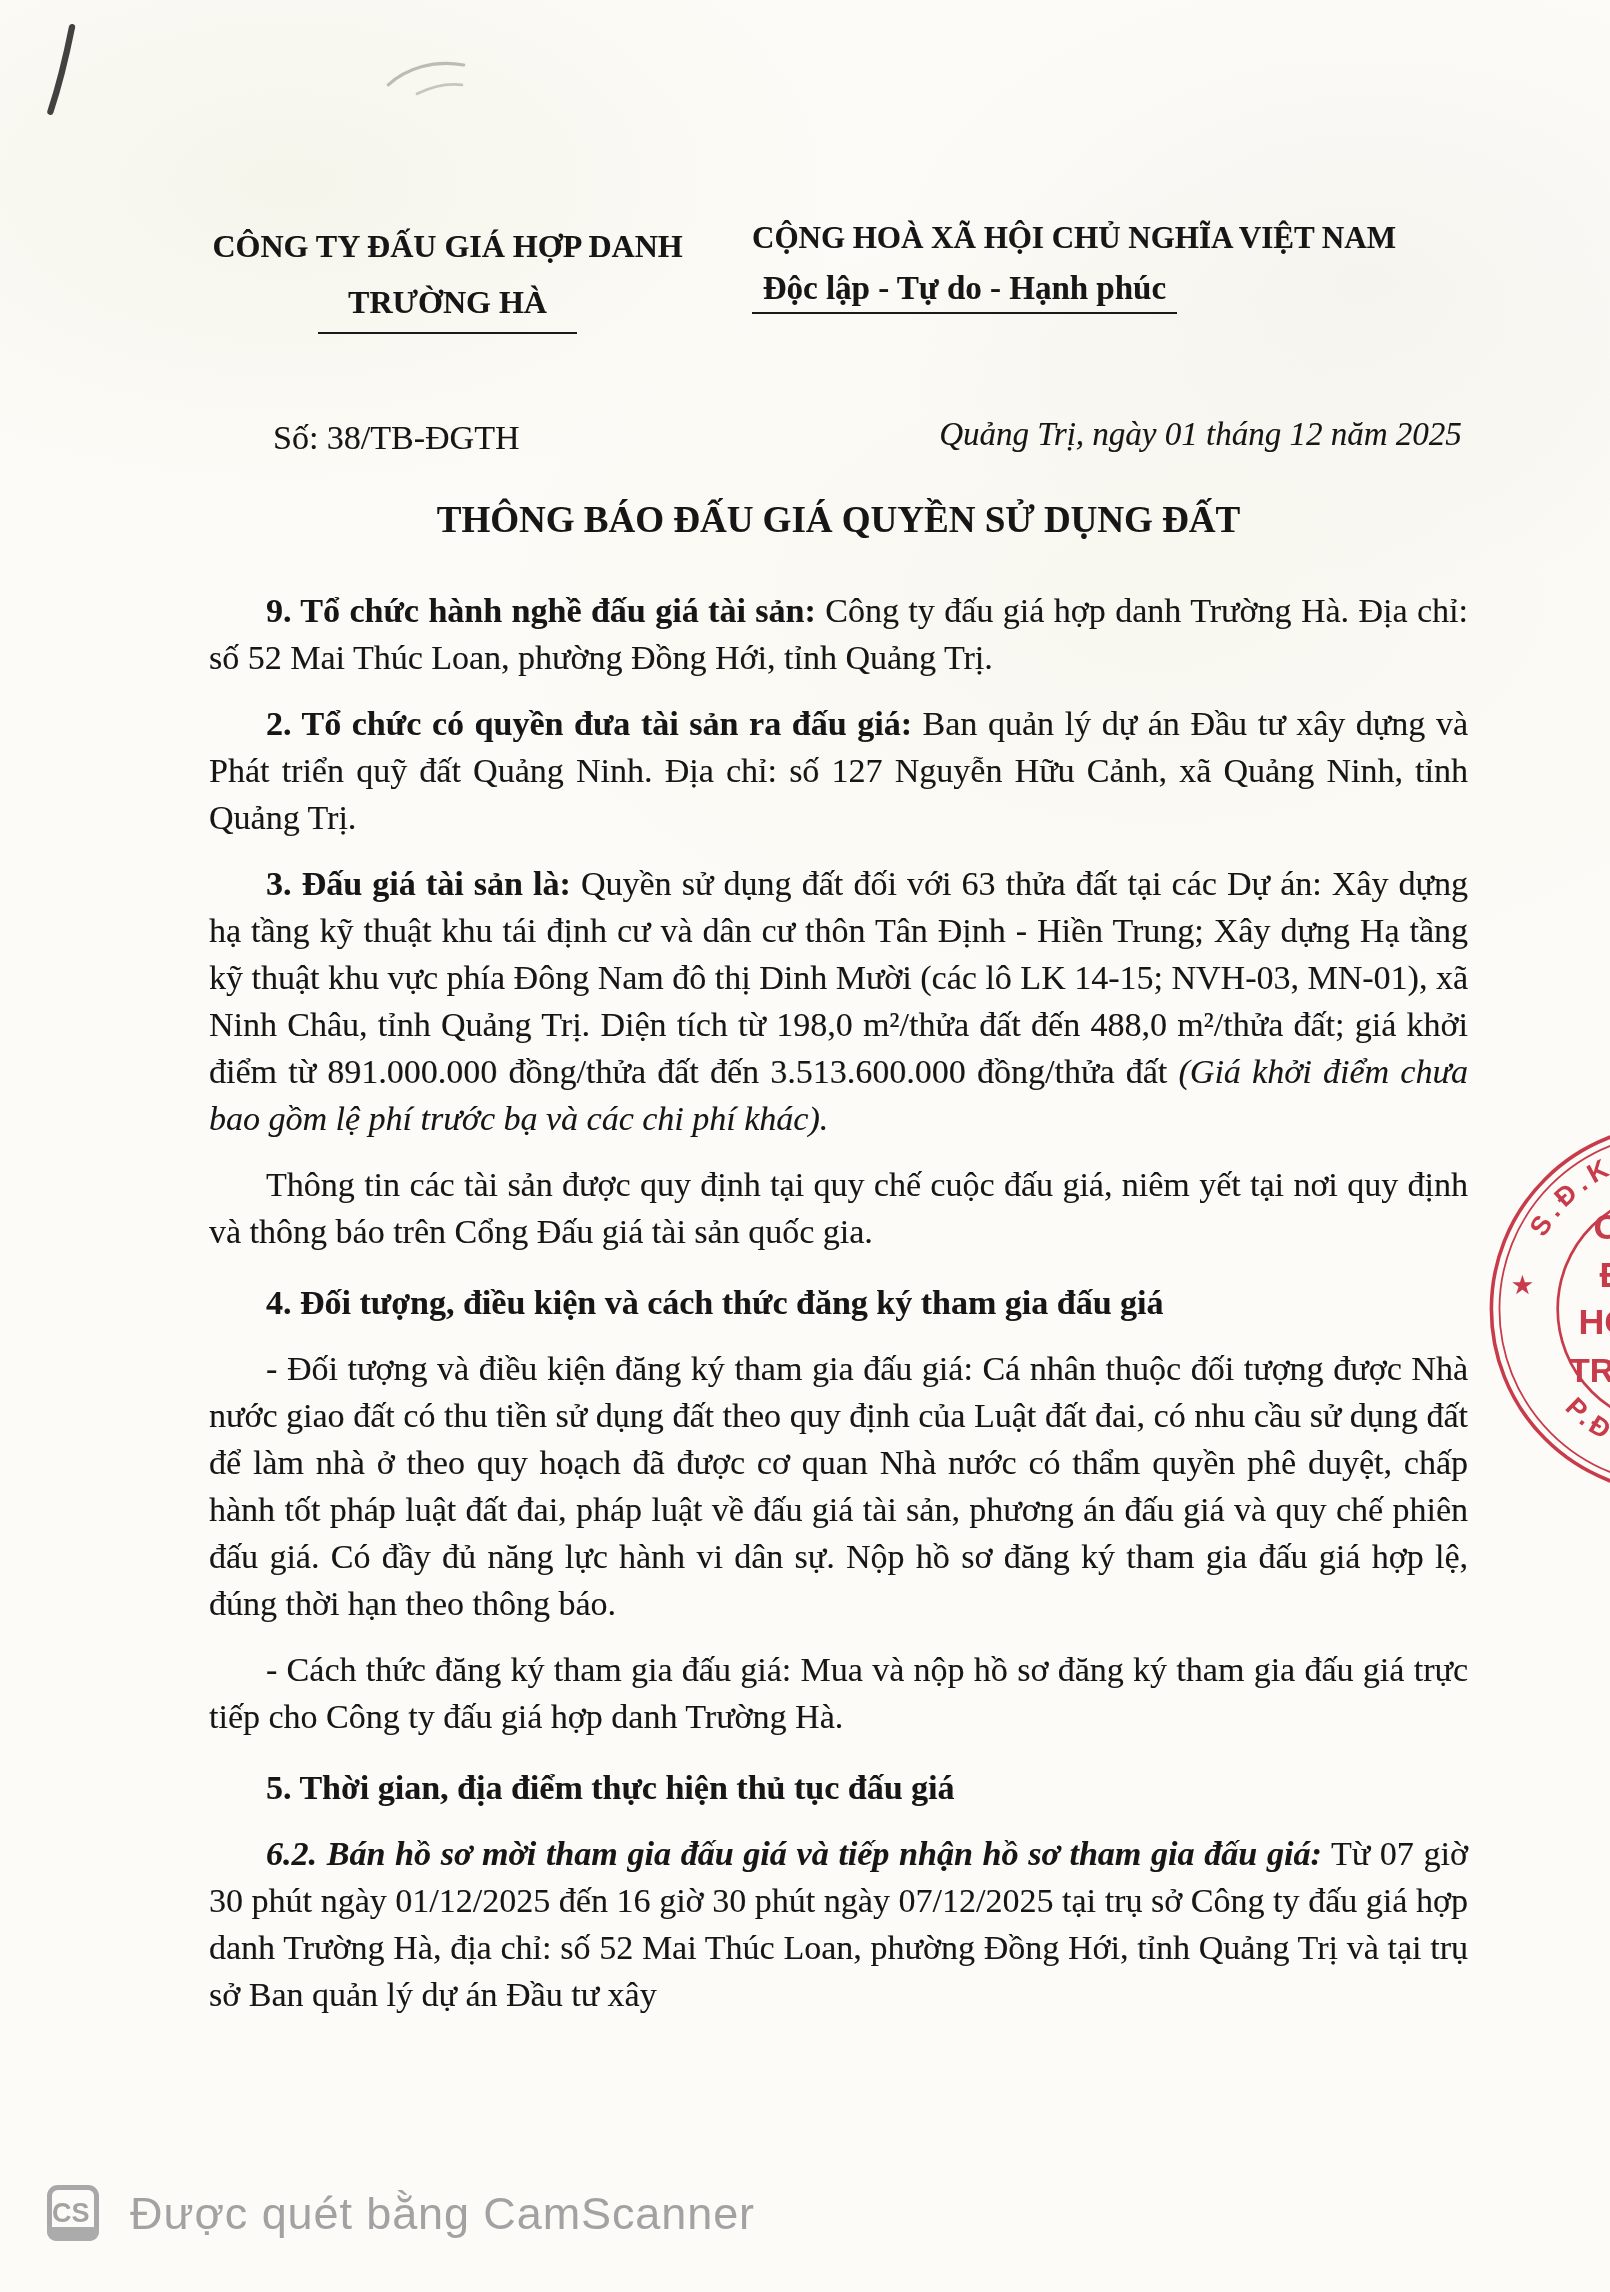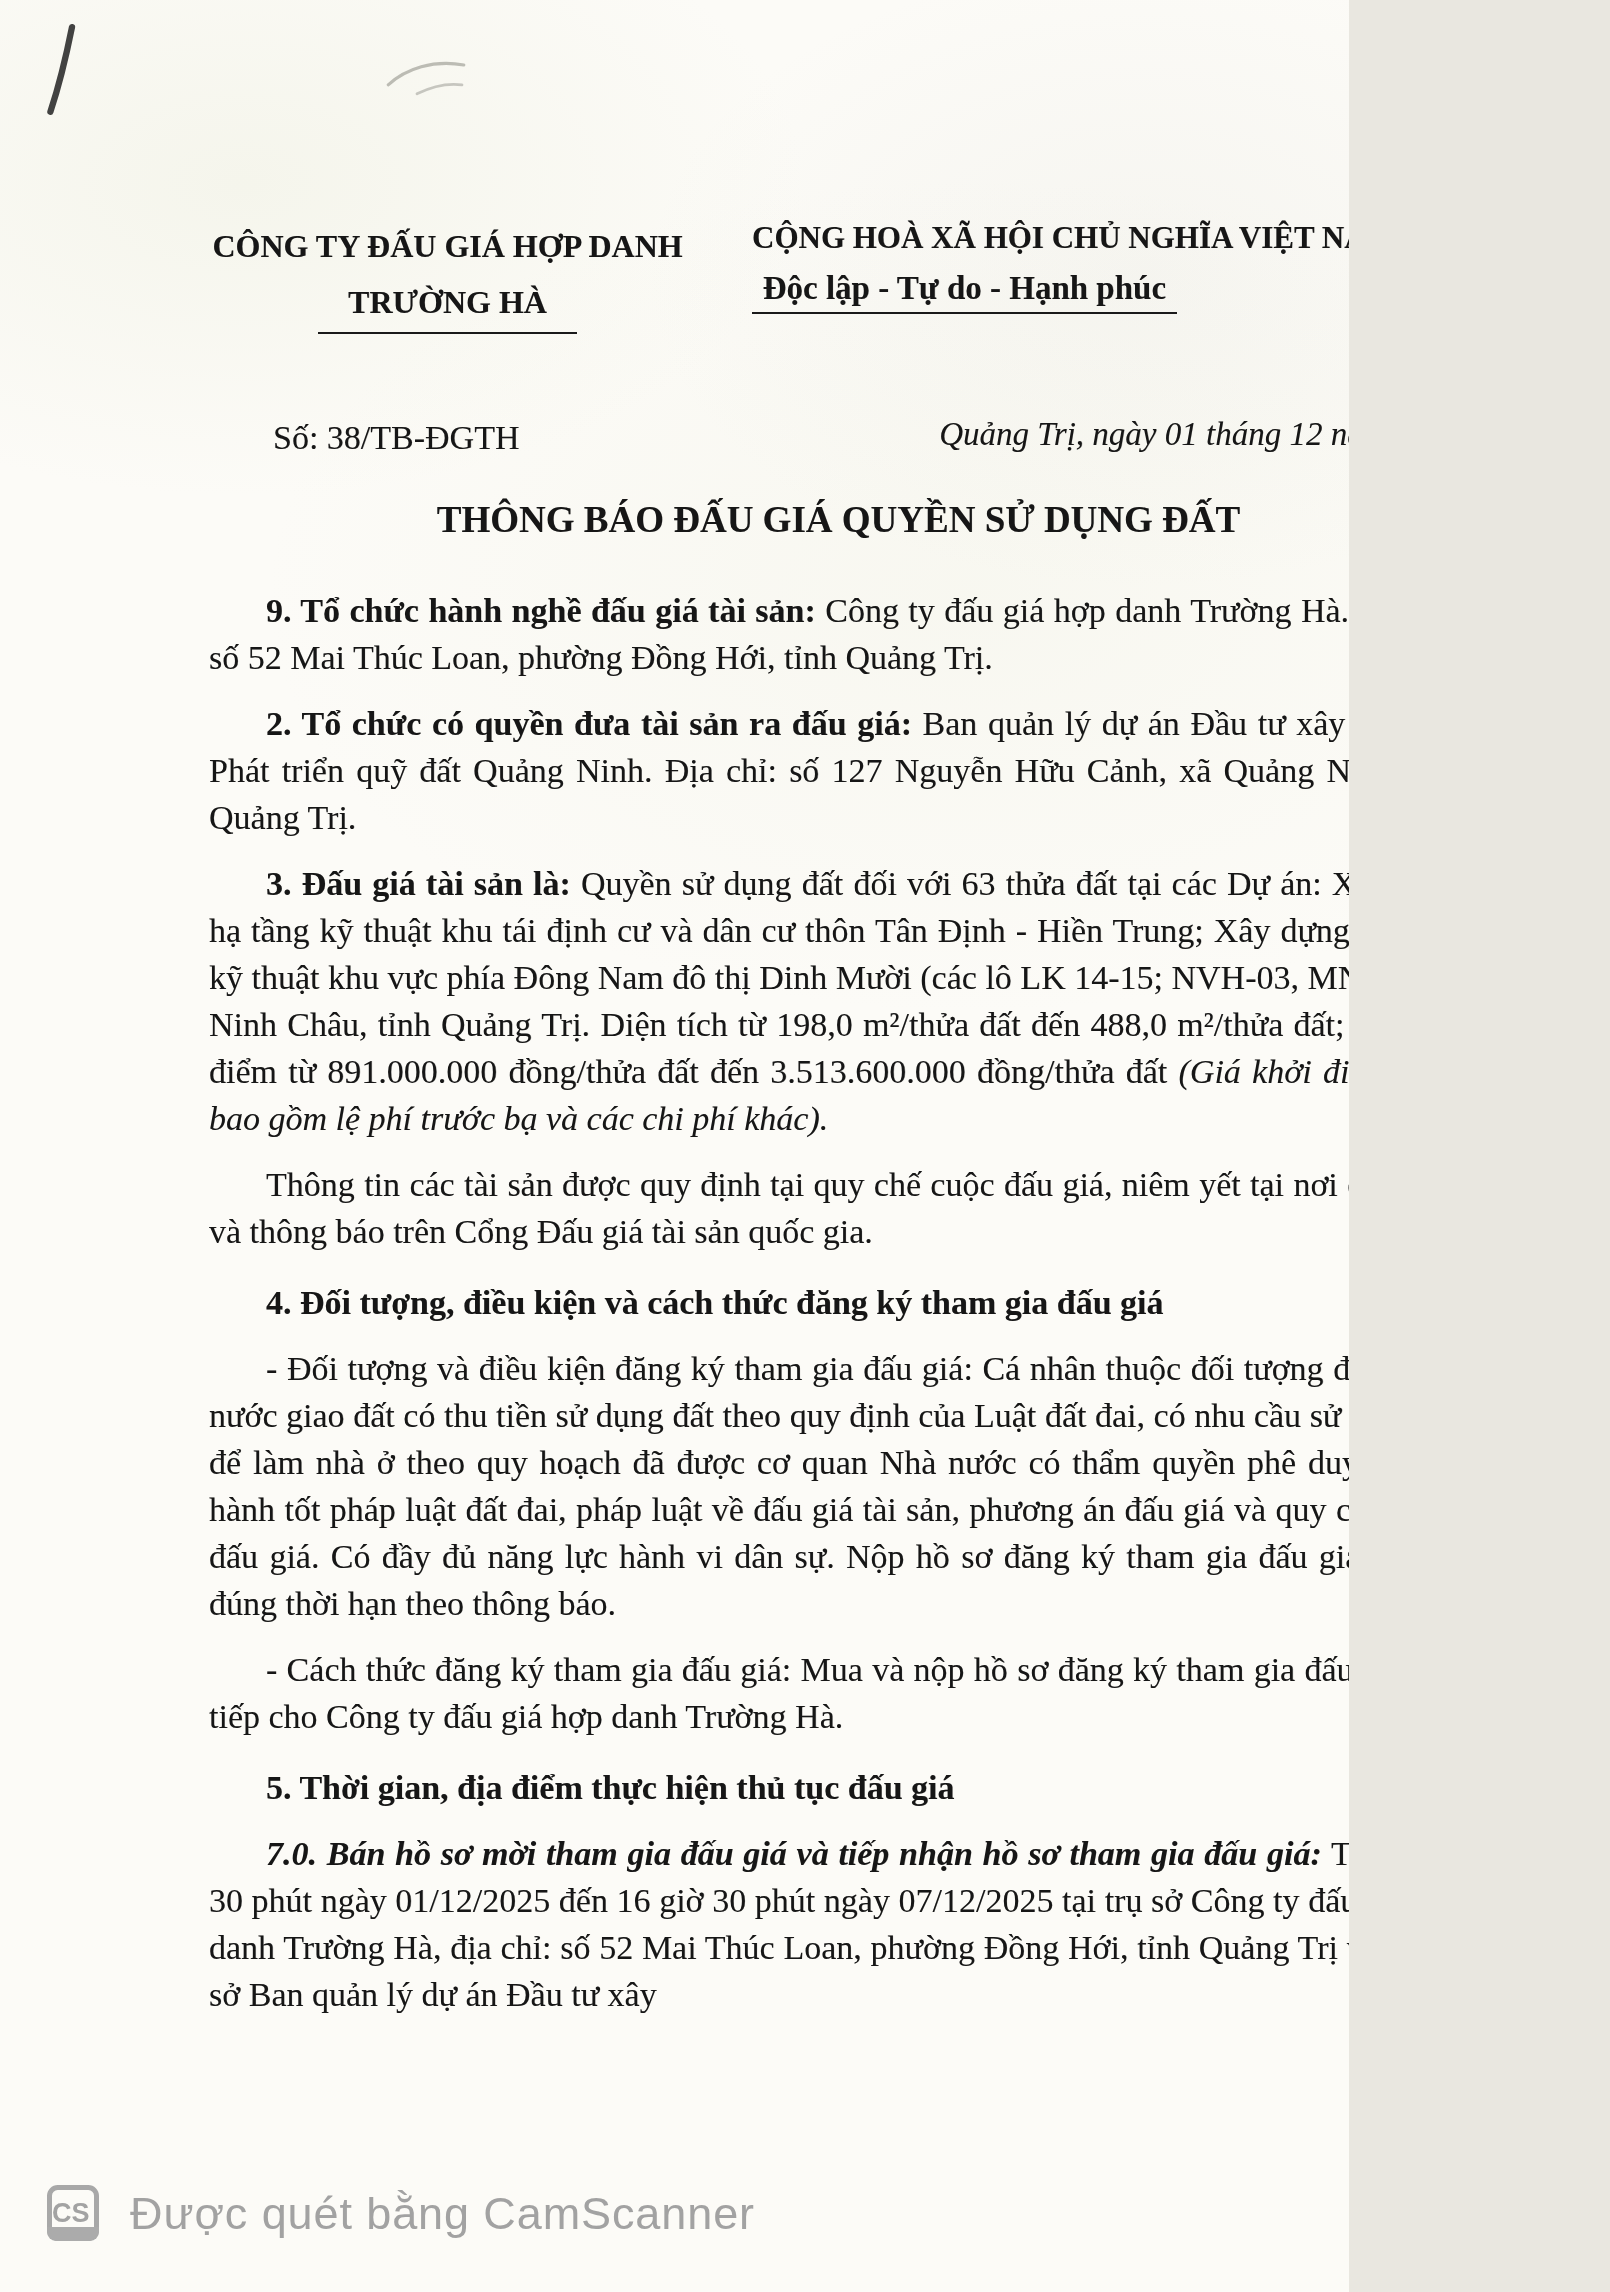--- a/index.html
+++ b/index.html
@@ -1,19 +1,19 @@
 <!DOCTYPE html>
 <html style="--stamp-color: #c32b3c;font-size:14.3px"><head>
 <meta charset="utf-8">
 <style>
   :root { --stamp-color:#c32b3c; --ink:#161616; }
   * { box-sizing:border-box; }
   html,body { margin:0; padding:0; background:#e9e7e0; }
   .page {
-    position:relative; width:1349px; height:2293px; overflow:hidden;
+    position:relative; width:1610px; height:2293px; overflow:hidden;
     background:
       radial-gradient(806px 448px at 18% 8%, rgba(220,224,196,.22), transparent 70%),
       radial-gradient(985px 582px at 72% 26%, rgba(226,228,204,.16), transparent 72%),
       radial-gradient(716px 448px at 85% 12%, rgba(208,208,198,.14), transparent 70%),
       #fcfbf7;
     font-family:"Liberation Serif","DejaVu Serif",serif;
     color:var(--ink);
   }
   .scan-text { text-shadow:0.3px 0.3px 0.6px rgba(0,0,0,.28); }
 
@@ -90,21 +90,21 @@
 
   <div class="doc-body scan-text">
       <p class="para numbered"><span class="lead">9. Tổ chức hành nghề đấu giá tài sản:</span> <span>Công ty đấu giá hợp danh Trường Hà. Địa chỉ: số 52 Mai Thúc Loan, phường Đồng Hới, tỉnh Quảng Trị.</span> </p>
       <p class="para numbered"><span class="lead">2. Tổ chức có quyền đưa tài sản ra đấu giá:</span> <span>Ban quản lý dự án Đầu tư xây dựng và Phát triển quỹ đất Quảng Ninh. Địa chỉ: số 127 Nguyễn Hữu Cảnh, xã Quảng Ninh, tỉnh Quảng Trị.</span> </p>
       <p class="para numbered"><span class="lead">3. Đấu giá tài sản là:</span> <span>Quyền sử dụng đất đối với 63 thửa đất tại các Dự án: Xây dựng hạ tầng kỹ thuật khu tái định cư và dân cư thôn Tân Định - Hiền Trung; Xây dựng Hạ tầng kỹ thuật khu vực phía Đông Nam đô thị Dinh Mười (các lô LK 14-15; NVH-03, MN-01), xã Ninh Châu, tỉnh Quảng Trị. Diện tích từ 198,0 m²/thửa đất đến 488,0 m²/thửa đất; giá khởi điểm từ 891.000.000 đồng/thửa đất đến 3.513.600.000 đồng/thửa đất</span> <span class="tail-italic">(Giá khởi điểm chưa bao gồm lệ phí trước bạ và các chi phí khác).</span> </p>
       <p class="para plain"><span>Thông tin các tài sản được quy định tại quy chế cuộc đấu giá, niêm yết tại nơi quy định và thông báo trên Cổng Đấu giá tài sản quốc gia.</span> </p>
       <p class="para heading"><span class="lead">4. Đối tượng, điều kiện và cách thức đăng ký tham gia đấu giá</span> </p>
       <p class="para plain"><span>- Đối tượng và điều kiện đăng ký tham gia đấu giá: Cá nhân thuộc đối tượng được Nhà nước giao đất có thu tiền sử dụng đất theo quy định của Luật đất đai, có nhu cầu sử dụng đất để làm nhà ở theo quy hoạch đã được cơ quan Nhà nước có thẩm quyền phê duyệt, chấp hành tốt pháp luật đất đai, pháp luật về đấu giá tài sản, phương án đấu giá và quy chế phiên đấu giá. Có đầy đủ năng lực hành vi dân sự. Nộp hồ sơ đăng ký tham gia đấu giá hợp lệ, đúng thời hạn theo thông báo.</span> </p>
       <p class="para plain"><span>- Cách thức đăng ký tham gia đấu giá: Mua và nộp hồ sơ đăng ký tham gia đấu giá trực tiếp cho Công ty đấu giá hợp danh Trường Hà.</span> </p>
       <p class="para heading"><span class="lead">5. Thời gian, địa điểm thực hiện thủ tục đấu giá</span> </p>
-      <p class="para numbered-italic"><span class="lead">7.0. Bán hồ sơ mời tham gia đấu giá và tiếp nhận hồ sơ tham gia đấu giá:</span> <span>Từ 07 giờ 30 phút ngày 01/12/2025 đến 16 giờ 30 phút ngày 07/12/2025 tại trụ sở Công ty đấu giá hợp danh Trường Hà, địa chỉ: số 52 Mai Thúc Loan, phường Đồng Hới, tỉnh Quảng Trị và tại trụ sở Ban quản lý dự án Đầu tư xây</span> </p>
+      <p class="para numbered-italic"><span class="lead">6.2. Bán hồ sơ mời tham gia đấu giá và tiếp nhận hồ sơ tham gia đấu giá:</span> <span>Từ 07 giờ 30 phút ngày 01/12/2025 đến 16 giờ 30 phút ngày 07/12/2025 tại trụ sở Công ty đấu giá hợp danh Trường Hà, địa chỉ: số 52 Mai Thúc Loan, phường Đồng Hới, tỉnh Quảng Trị và tại trụ sở Ban quản lý dự án Đầu tư xây</span> </p>
     </div>
 
   <svg class="stamp" viewBox="0 0 460 460">
     <circle cx="230" cy="230" r="205" stroke-width="4"></circle>
     <circle cx="230" cy="230" r="196" stroke-width="2"></circle>
     <circle cx="230" cy="230" r="131" stroke-width="3"></circle>
     <defs>
       <path id="arcTop" d="M 74 173 A 166 166 0 0 1 386 173"></path>
       <path id="arcBottom" d="M 86 313 A 166 166 0 0 0 374 313"></path>
     </defs>

